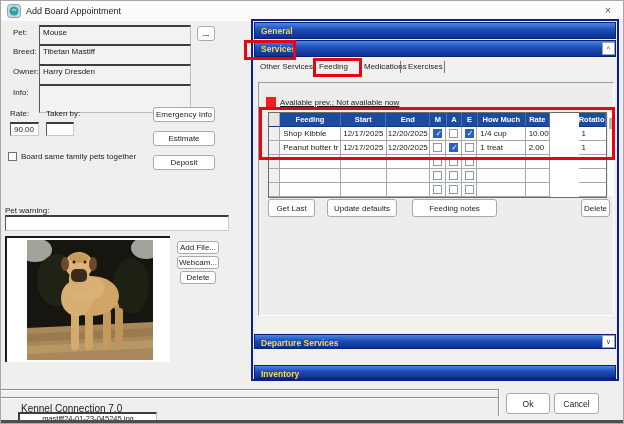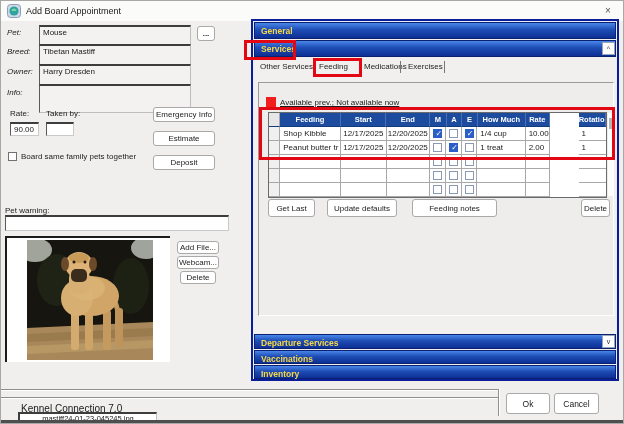--- a/index.html
+++ b/index.html
@@ -27,21 +27,21 @@
             white-space:nowrap; overflow:hidden; }
   .sunken-w { background:#ffffff; border:1px solid #c9c9c9; border-top:2px solid #3d3d3d;
               border-left:1px solid #5a5a5a; font-size:8px; padding:1px 3px;
               white-space:nowrap; overflow:hidden; }
   .btn { background:#ffffff; border:1px solid #a9a9a9; border-radius:3px; font-size:8px;
          color:#222; text-align:center; display:flex; align-items:center; justify-content:center;
          cursor:pointer; white-space:nowrap; font-family:"Liberation Sans",sans-serif; }
   .cbx { width:9px; height:9px; background:#fff; border:1px solid #707070; display:inline-block; }
 
   
-  .f-label { left:6px;font-style:italic; }
+  .f-label { left:12px; }
   .fld { left:38px; width:152px; height:29px; }
 
   
   #photo-box { left:4px; top:235px; width:165px; height:126px; background:#fff;
                border-top:2px solid #1c1c1c; border-left:2px solid #1c1c1c; }
   #photo-svg { position:absolute; left:20px; top:2px; width:126px; height:120px; }
   #photo-caption { left:17px; top:366px; width:139px; height:16px; background:#fff;
                    border-top:2px solid #3d3d3d; border-left:2px solid #3d3d3d;
                    border-right:1px solid #c0c0c0; border-bottom:1px solid #c0c0c0;
                    font-size:7.5px; text-align:center; line-height:10px;margin-top:45px; }
@@ -270,21 +270,20 @@
   </div>
   <div class="abs" id="grid-scroll"></div>
   <div class="abs" id="grid-thumb"></div>
 
   <div class="abs btn" style="left:267px;top:198px;width:47px;height:18px">Get Last</div>
   <div class="abs btn" style="left:326px;top:198px;width:70px;height:18px">Update defaults</div>
   <div class="abs btn" style="left:411px;top:198px;width:85px;height:18px">Feeding notes</div>
   <div class="abs btn" style="left:580px;top:198px;width:29px;height:18px">Delete</div>
 
   <div class="abs acc-bar" style="top:333px;height:15px">Departure Services</div>
-  <div class="abs acc-bar" style="top:349px;height:14px">Vaccinations</div>
   <div class="abs acc-bar" style="top:364px;height:14px">Inventory</div>
   <div class="abs scroll-btn" style="left:601px;top:334px">v</div>
 
   <div class="abs anno" style="left:243px;top:39px;width:52px;height:20px"></div>
   <div class="abs anno" style="left:312px;top:57px;width:49px;height:19px"></div>
   <div class="abs anno" style="left:258px;top:106px;width:356px;height:53px"></div>
 
   <div class="abs groove-h" style="left:0;top:388px;width:499px"></div>
   <div class="abs groove-v" style="left:497px;top:388px;height:27px"></div>
   <div class="abs groove-h" style="left:0;top:396px;width:497px"></div>

